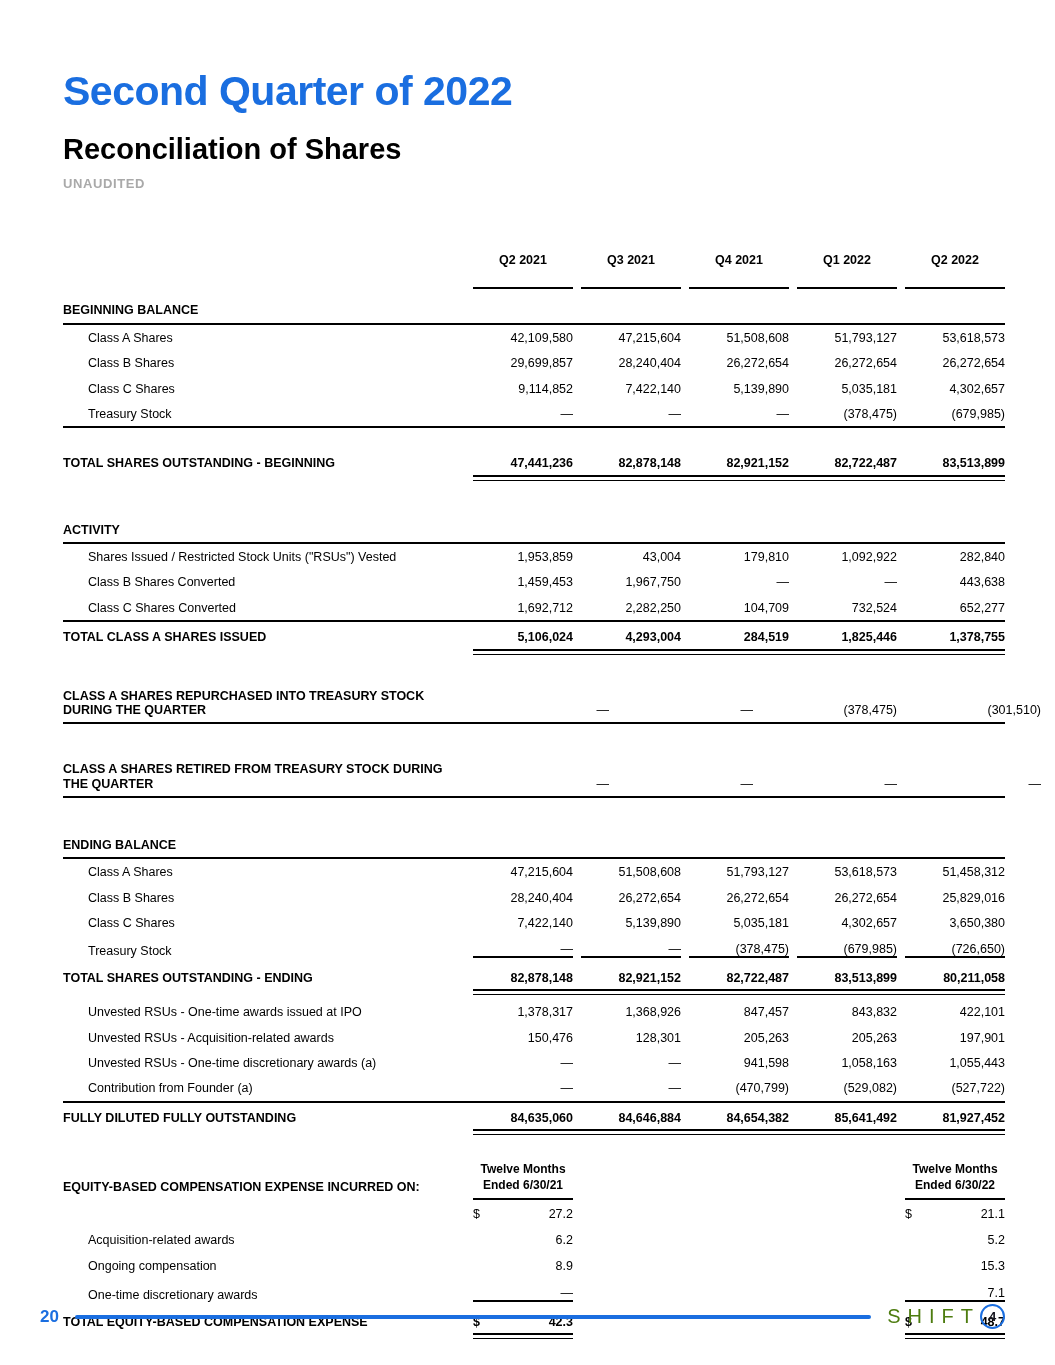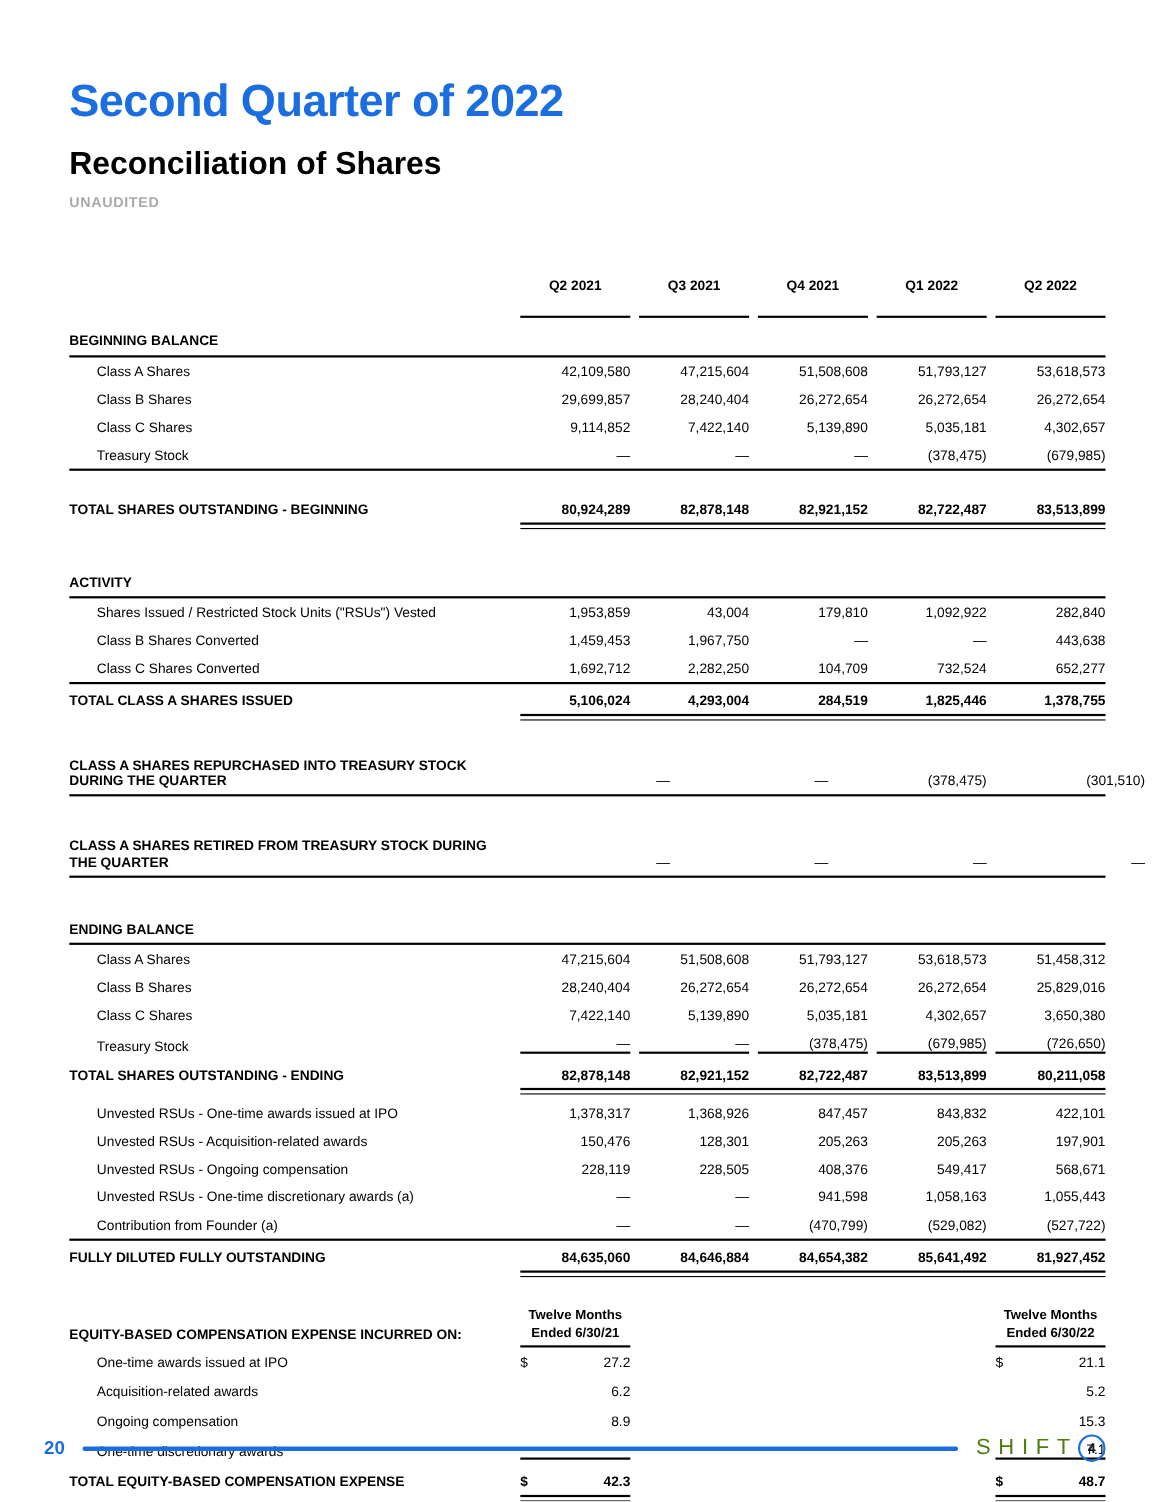--- a/index.html
+++ b/index.html
@@ -103,21 +103,21 @@
           <div class="lcell ind">Treasury Stock</div>
           <div class="vcell">—</div>
           <div class="vcell">—</div>
           <div class="vcell">—</div>
           <div class="vcell">(378,475)</div>
           <div class="vcell">(679,985)</div>
         </div>
         <div class="sp" style="height: 20px;"></div>
         <div class="trow r-total">
           <div class="lcell">TOTAL SHARES OUTSTANDING - BEGINNING</div>
-          <div class="vcell">80,924,289</div>
+          <div class="vcell">47,441,236</div>
           <div class="vcell">82,878,148</div>
           <div class="vcell">82,921,152</div>
           <div class="vcell">82,722,487</div>
           <div class="vcell">83,513,899</div>
         </div>
         <div class="rule-d"></div>
         <div class="sp" style="height: 28px;"></div>
         <div class="trow r-section">
           <div class="lcell">ACTIVITY</div>
         </div>
@@ -228,28 +228,20 @@
         </div>
         <div class="trow r-item">
           <div class="lcell ind">Unvested RSUs - Acquisition-related awards</div>
           <div class="vcell">150,476</div>
           <div class="vcell">128,301</div>
           <div class="vcell">205,263</div>
           <div class="vcell">205,263</div>
           <div class="vcell">197,901</div>
         </div>
         <div class="trow r-item">
-          <div class="lcell ind">Unvested RSUs - Ongoing compensation</div>
-          <div class="vcell">228,119</div>
-          <div class="vcell">228,505</div>
-          <div class="vcell">408,376</div>
-          <div class="vcell">549,417</div>
-          <div class="vcell">568,671</div>
-        </div>
-        <div class="trow r-item">
           <div class="lcell ind">Unvested RSUs - One-time discretionary awards (a)</div>
           <div class="vcell">—</div>
           <div class="vcell">—</div>
           <div class="vcell">941,598</div>
           <div class="vcell">1,058,163</div>
           <div class="vcell">1,055,443</div>
         </div>
         <div class="trow r-item hline">
           <div class="lcell ind">Contribution from Founder (a)</div>
           <div class="vcell">—</div>
@@ -271,21 +263,20 @@
 
     <div class="equity">
         <div class="trow e-head">
           <div class="lcell">EQUITY-BASED COMPENSATION EXPENSE INCURRED ON:</div>
           <div class="ehead c2">Twelve Months
 Ended 6/30/21</div>
           <div class="ehead c6">Twelve Months
 Ended 6/30/22</div>
         </div>
         <div class="trow e-item">
-          <div class="lcell ind">One-time awards issued at IPO</div>
           <div class="vcell money c2">
             <div class="" style="display: inline; font-weight: inherit;">$</div>
             <div class="" style="display: inline;">27.2</div>
           </div>
           <div class="vcell money c6">
             <div class="" style="display: inline; font-weight: inherit;">$</div>
             <div class="" style="display: inline;">21.1</div>
           </div>
         </div>
         <div class="trow e-item">

